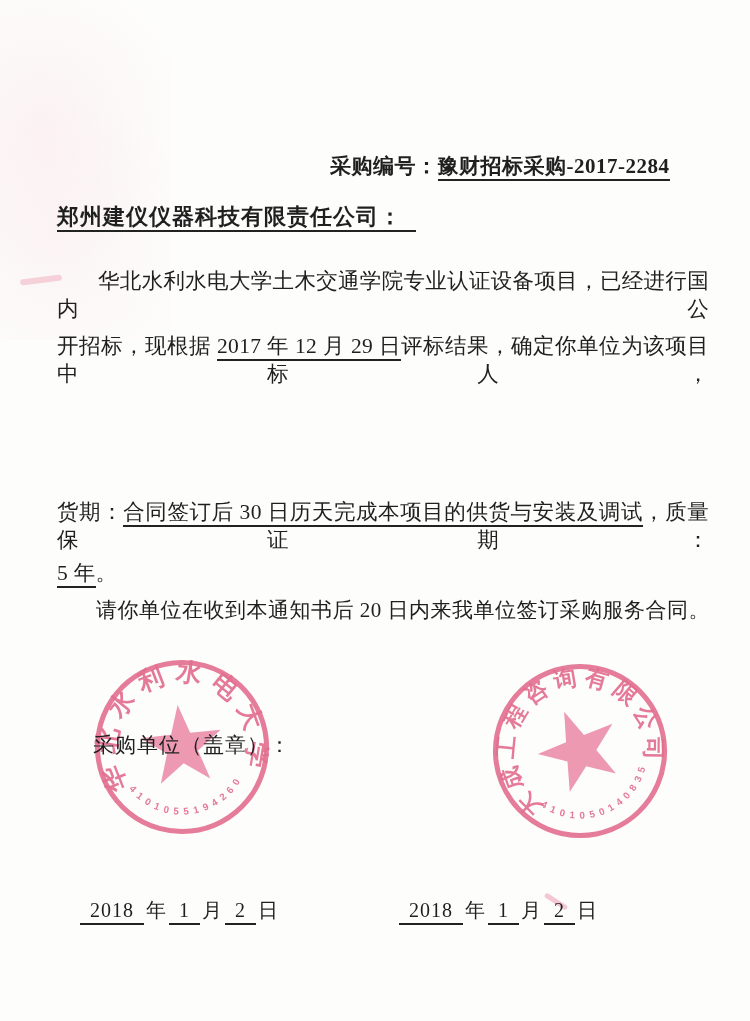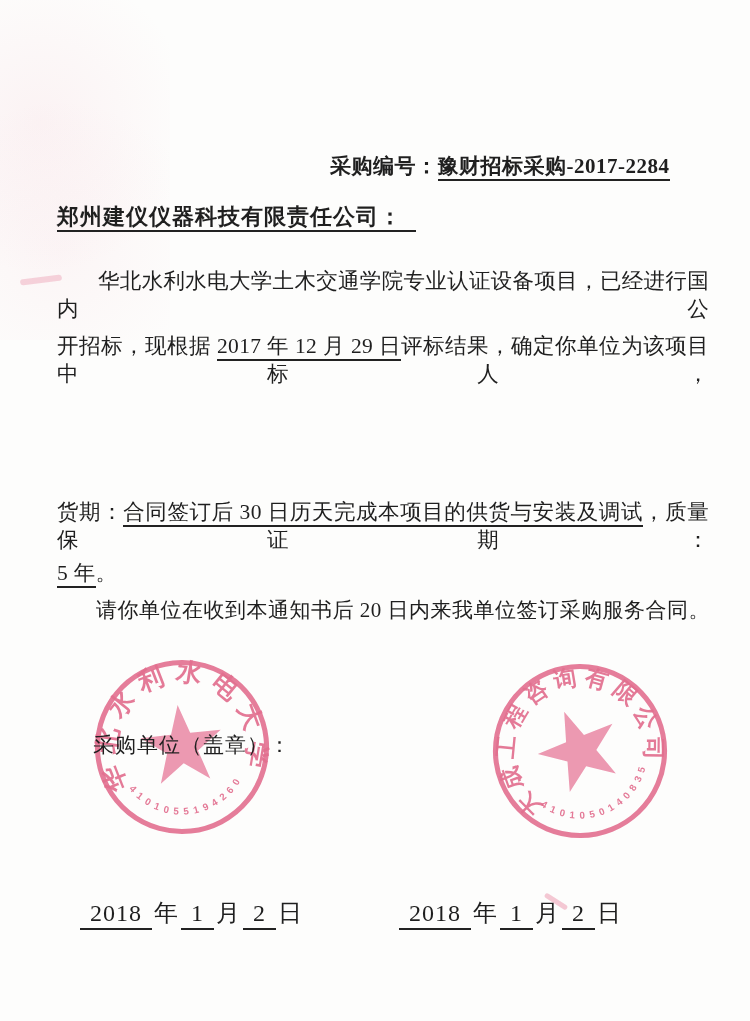--- a/index.html
+++ b/index.html
@@ -19,21 +19,21 @@
     text-align:justify;text-align-last:justify;letter-spacing:.3px;}
   .l1{top:267px;text-indent:41px;}
   .l2{top:332px;}
   .l3{top:397px;}
   .l4{top:462px;margin-top:36px;}
   .l5{top:527px;text-align-last:left;margin-top:32px;}
   .para2{left:57px;top:596px;font-size:21px;text-indent:39px;width:660px;letter-spacing:.5px;}
   .siglabel{font-size:21px;letter-spacing:1px;}
   .sig-left{left:93px;top:731px;}
   .sig-right{left:380px;top:731px;}
-  .date{font-size:24px;letter-spacing:1px;top:897px;}
+  .date{font-size:20px;letter-spacing:1px;top:897px;}
   .date-left{left:78px;}
   .date-right{left:397px;}
   .date .u{padding:0 10px 2px 10px;margin:0 2px;}
   .stamp{position:absolute;z-index:1;opacity:.92;}
   .stamp-left{left:89px;top:654px;transform:rotate(-6deg);}
   .stamp-right{left:487px;top:658px;transform:rotate(-22deg);}
   .artifact{position:absolute;z-index:0;border-radius:4px;}
   .mark1{left:20px;top:277px;width:42px;height:6px;background:rgba(230,120,150,.30);transform:rotate(-7deg);}
   .mark2{left:543px;top:899px;width:26px;height:5px;background:rgba(230,120,150,.40);transform:rotate(33deg);}
   .speckle{left:0;top:0;width:170px;height:340px;border-radius:0;

